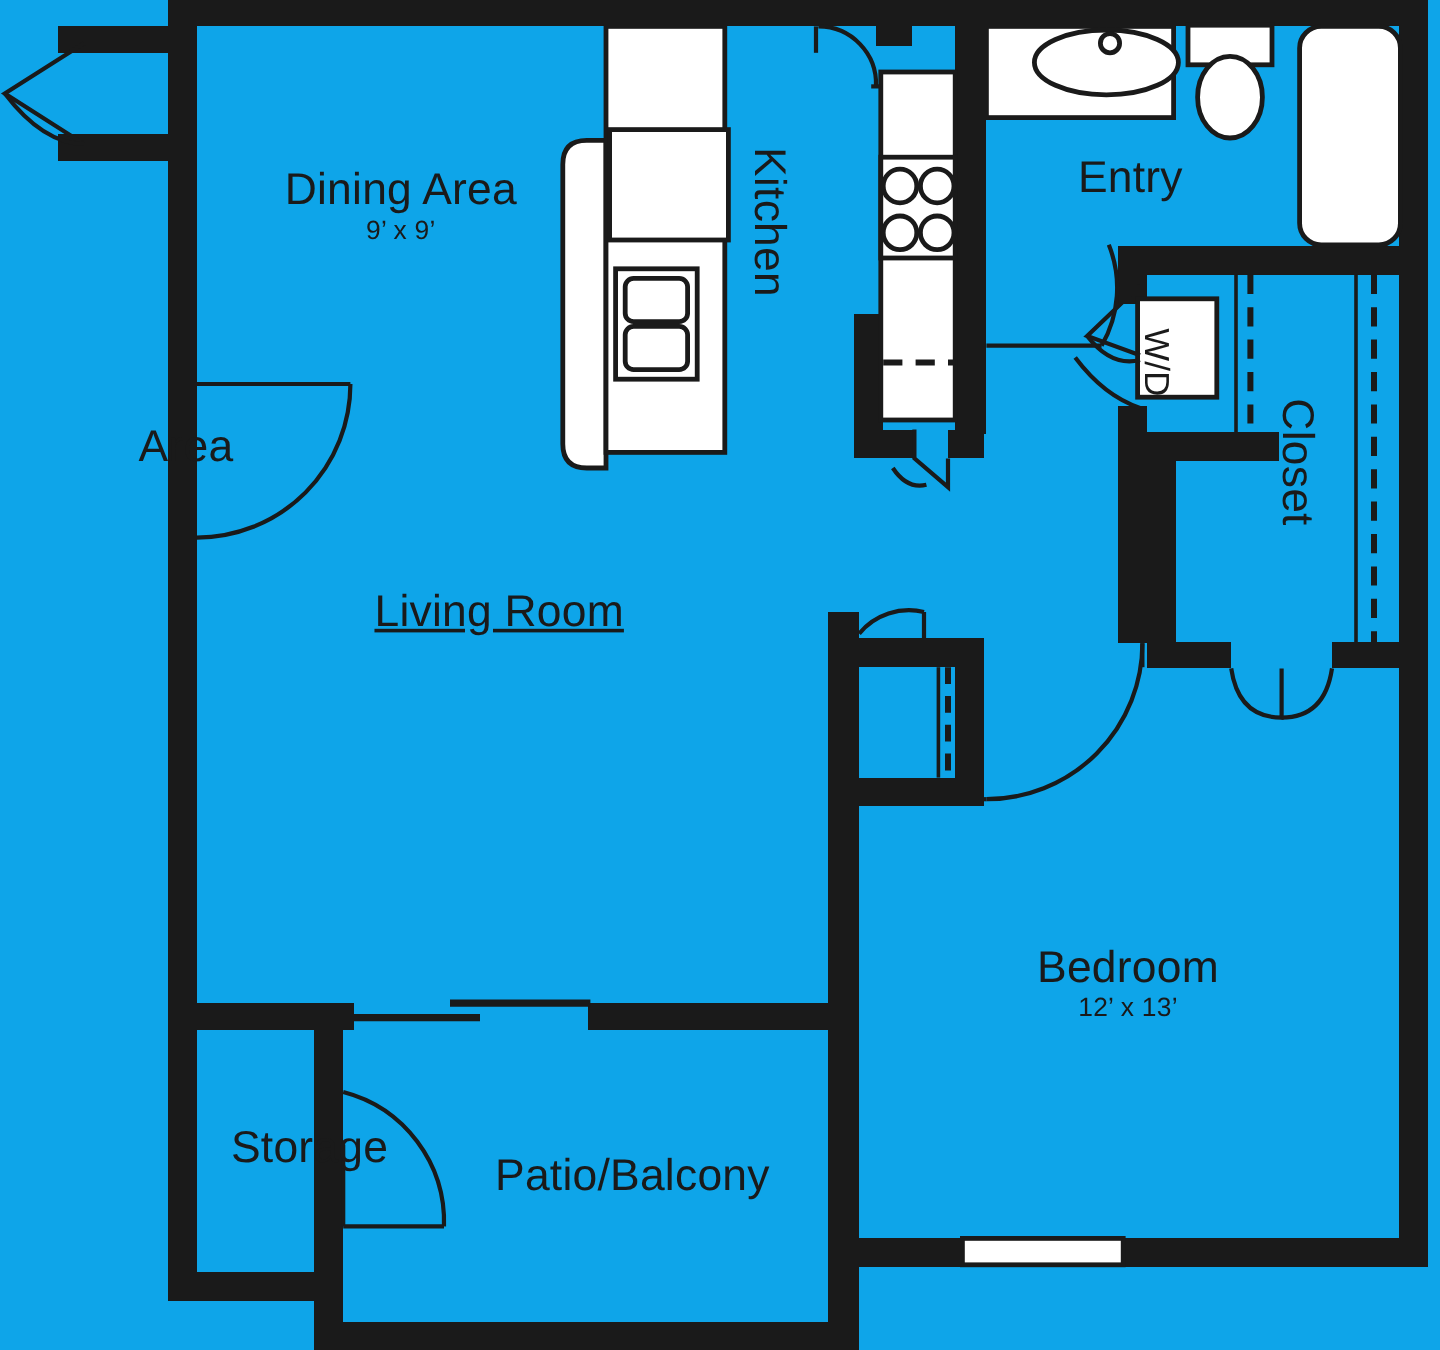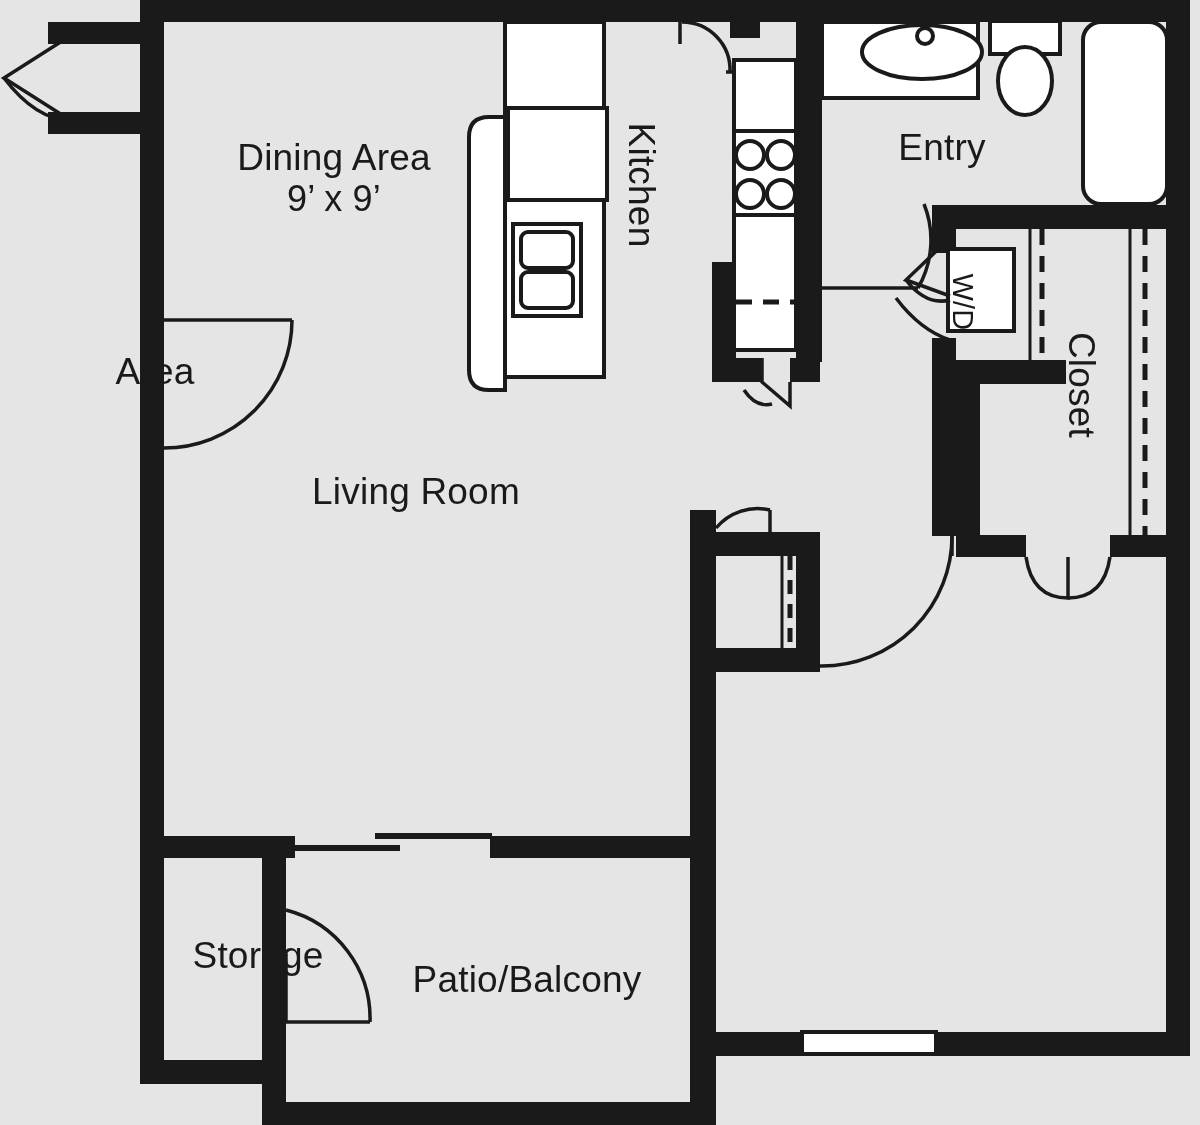--- a/index.html
+++ b/index.html
@@ -11,21 +11,21 @@
   body {
     width: 1200px;
     height: 1125px;
     font-family: "Liberation Sans", sans-serif;
     overflow: hidden;
   }
   #plan-root {
     position: relative;
     width: 1200px;
     height: 1125px;
-    background: #e5e5e5;
+    background: #0ea5e9;
   }
   #plan-svg {
     position: absolute;
     top: 0;
     left: 0;
     width: 1200px;
     height: 1125px;
   }
   .room-label {
     position: absolute;
@@ -36,26 +36,26 @@
     font-family: "Liberation Sans", sans-serif;
     font-weight: 400;
   }
   .room-label .rl-name {
     display: block;
     font-size: 37px;
     letter-spacing: 0.2px;
   }
   .room-label .rl-dim {
     display: block;
-    font-size: 36px;
+    font-size: 22px;
     letter-spacing: 0.2px;
     margin-top: 2px;
   }
   .label-dining   { left: 210px; top: 138px;  width: 248px; }
-  .label-living   { left: 282px; top: 472px;  width: 268px; }
+  .label-living   { left: 282px; top: 490px;  width: 268px; text-decoration: underline; }
   .label-bedroom  { left: 838px; top: 786px;  width: 204px; }
   .label-bath     { left: 892px; top: 128px;  width: 100px; }
   .label-entry    { left: 95px;  top: 352px;  width: 120px; }
   .label-storage  { left: 172px; top: 936px;  width: 172px; }
   .label-patio    { left: 382px; top: 960px;  width: 290px; }
 
   .label-kitchen {
     left: 621px; top: 100px; width: 170px; height: 40px;
     transform: rotate(90deg);
     transform-origin: 20px 20px;
@@ -248,20 +248,22 @@
 
   <div class="room-label label-entry">
     <span class="rl-name">Area</span>
   </div>
 
   <div class="room-label label-living">
     <span class="rl-name">Living Room</span>
   </div>
 
   <div class="room-label label-bedroom">
+    <span class="rl-name">Bedroom</span>
+    <span class="rl-dim">12’ x 13’</span>
   </div>
 
   <div class="room-label label-closet">
     <span class="rl-name">Closet</span>
   </div>
 
   <div class="room-label label-wd">
     <span class="rl-name">W/D</span>
   </div>
 

